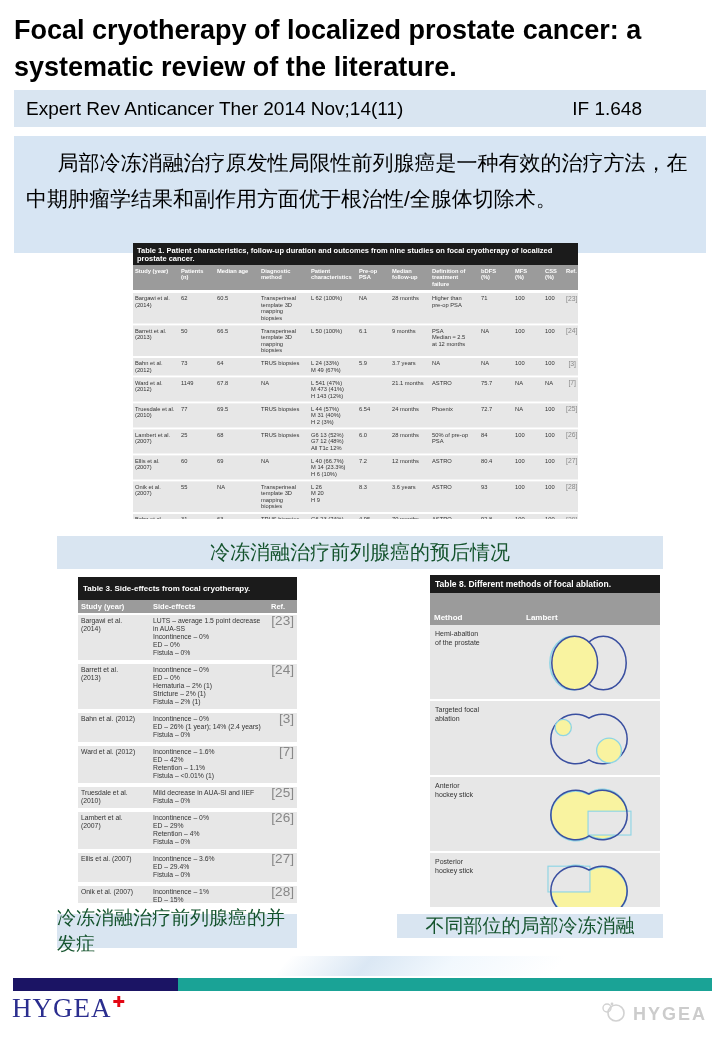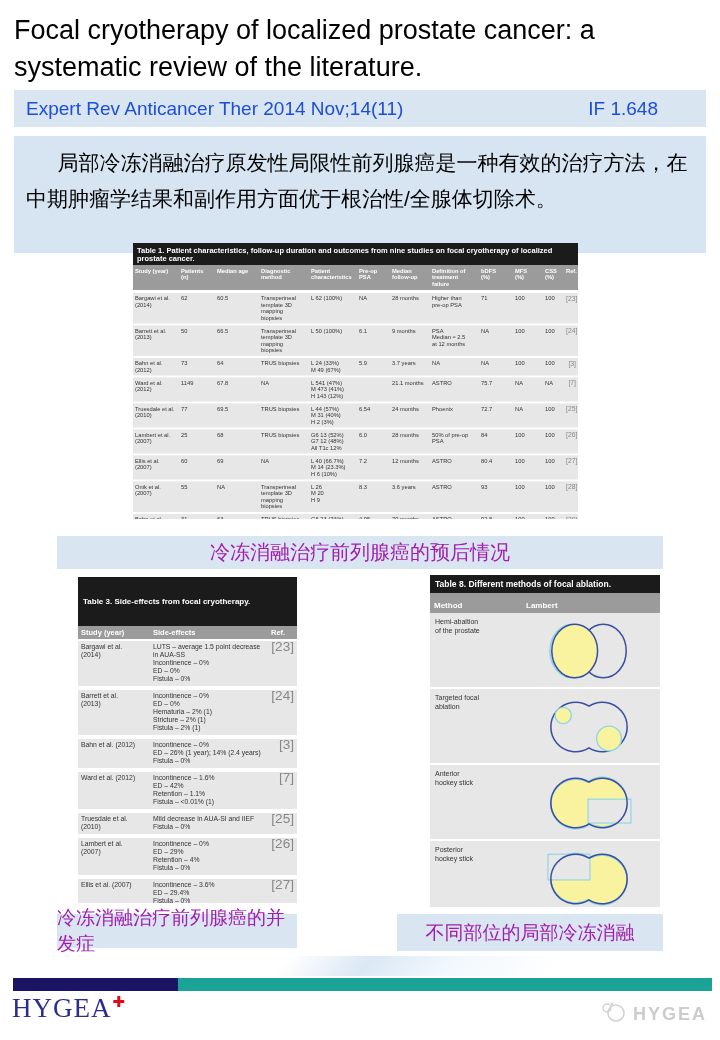--- a/index.html
+++ b/index.html
@@ -1,25 +1,25 @@
 <!DOCTYPE html>
 <html><head>
 <meta charset="utf-8">
 <style>
   *{box-sizing:border-box;margin:0;padding:0}
   html,body{background:#fff}
   body{font-family:"Liberation Sans",sans-serif}
   #page{position:relative;width:720px;height:1040px;background:#ffffff;overflow:hidden}
 
   .title-block{position:absolute;left:14px;top:12px;width:678px;
-    font-size:27px;line-height:37px;font-weight:normal;color:#000}
+    font-size:27px;line-height:37px;font-weight:bold;color:#000}
 
   .journal-bar{position:absolute;left:14px;top:90px;width:692px;height:37px;
     background:#d9e5f1;display:flex;align-items:center;justify-content:space-between;
-    padding:0 48px 0 12px;font-size:19px;color:#1d4ed8}
+    padding:0 64px 0 12px;font-size:19px;color:#000000}
 
   .summary-box{position:absolute;left:14px;top:136px;width:692px;height:117px;
     background:#d7e5f3;padding:9px 4px 0 12px;font-size:21px;line-height:36px;color:#000}
   .summary-box p{text-indent:1.5em}
 
   
   .table1-wrap{position:absolute;left:133px;top:243px;width:446px;height:276px;overflow:hidden}
   .table1-inner{width:890px;transform:scale(0.5);transform-origin:0 0}
   .t-titlebar{background:#1b1b1b;color:#fff;font-weight:bold}
   .table1-inner .t-titlebar{font-size:15px;padding:5px 8px}
@@ -40,42 +40,42 @@
   .t1 th:nth-child(7),.t1 td:nth-child(7){width:80px}
   .t1 th:nth-child(8),.t1 td:nth-child(8){width:98px}
   .t1 th:nth-child(9),.t1 td:nth-child(9){width:68px}
   .t1 th:nth-child(10),.t1 td:nth-child(10){width:60px}
   .t1 th:nth-child(11),.t1 td:nth-child(11){width:42px}
   .t1 th:nth-child(12),.t1 td:nth-child(12){width:28px}
   table.jt td.ref{color:#888;text-align:right;font-size:0.85em}
 
   
   .caption{position:absolute;background:#d9e5f1;display:flex;align-items:center;
-    justify-content:center;font-size:20px;color:#a21caf}
+    justify-content:center;font-size:20px;color:#14532d}
   .caption1{left:57px;top:536px;width:606px;height:33px}
   .caption2{left:57px;top:914px;width:240px;height:34px;font-size:19px}
-  .caption3{left:397px;top:914px;width:266px;height:37px;font-size:19px}
+  .caption3{left:397px;top:914px;width:266px;height:24px;font-size:19px}
 
   
   .table3-wrap{position:absolute;left:78px;top:577px;width:219px;height:326px;overflow:hidden;
     background:#f2f2f2}
-  .table3-wrap .t-titlebar{font-size:8px;padding:20px 5px}
+  .table3-wrap .t-titlebar{font-size:8px;padding:7px 5px}
   .t3{width:219px}
   .t3 th{font-size:7.5px;line-height:9px;padding:2px 3px;border-bottom:2px solid #fff}
   .t3 td{font-size:6.8px;line-height:8px;padding:2px 3px 3px 3px;border-bottom:2px solid #fff}
   .t3 th:nth-child(1),.t3 td:nth-child(1){width:72px}
   .t3 th:nth-child(2),.t3 td:nth-child(2){width:118px}
   .t3 th:nth-child(3),.t3 td:nth-child(3){width:29px}
 
   
   .table5-wrap{position:absolute;left:430px;top:575px;width:230px;height:332px;overflow:hidden;
     background:#e7e7e7}
   .table5-wrap .t-titlebar{font-size:8.5px;padding:4px 5px}
   .t5header{display:flex;background:#9b9b9b;color:#fff;font-weight:bold;font-size:8px;
-    padding:8px 4px 3px 4px}
+    padding:20px 4px 3px 4px}
   .t5header .h-method{width:92px}
   .t5row{display:flex;height:76px;background:#e7e7e7;border-bottom:2px solid #fff;
     padding:4px 2px 2px 5px}
   .t5method{width:84px;font-size:7px;line-height:9px;color:#333;white-space:pre-line}
   .t5diagram{flex:1;display:flex;align-items:center;justify-content:center}
 
   
   .streak{position:absolute;left:283px;top:956px;width:275px;height:20px;
     background:linear-gradient(100deg,rgba(215,229,243,0) 0%,rgba(215,229,243,.9) 30%,rgba(240,247,253,.9) 60%,rgba(215,229,243,0) 100%);
     transform:skewX(-35deg)}

